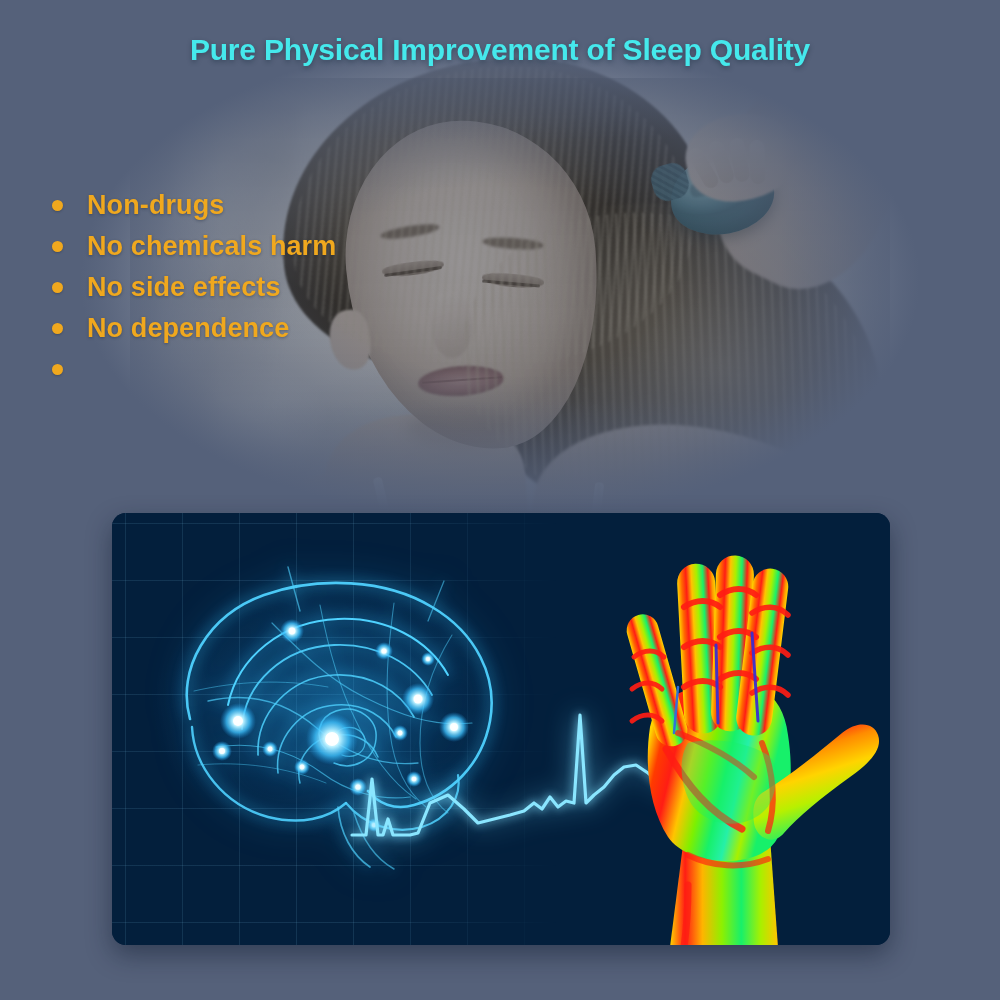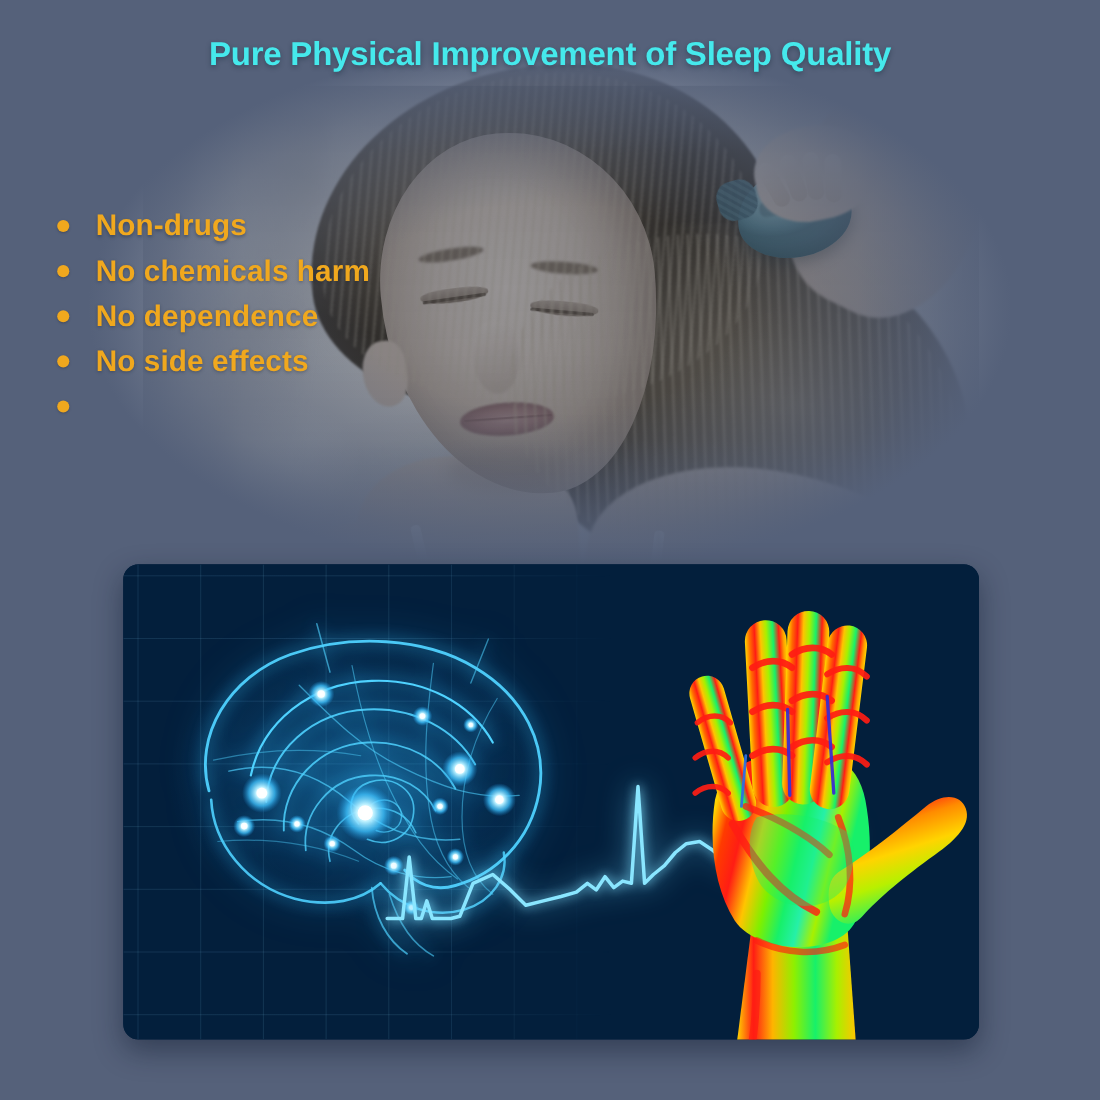--- a/index.html
+++ b/index.html
@@ -358,25 +358,25 @@
     <li class="bullet-row">
       <span class="bullet-dot"></span>
       <span class="bullet-text">Non-drugs</span>
     </li>
     <li class="bullet-row">
       <span class="bullet-dot"></span>
       <span class="bullet-text">No chemicals harm</span>
     </li>
     <li class="bullet-row">
       <span class="bullet-dot"></span>
-      <span class="bullet-text">No dependence</span>
+      <span class="bullet-text">No side effects</span>
     </li>
     <li class="bullet-row">
       <span class="bullet-dot"></span>
-      <span class="bullet-text">No side effects</span>
+      <span class="bullet-text">No dependence</span>
     </li>
     <li class="bullet-row">
       <span class="bullet-dot"></span>
     </li>
   </ul>
 
   <div class="panel">
     <div class="panel-bg"></div>
     <div class="panel-grid"></div>
 

